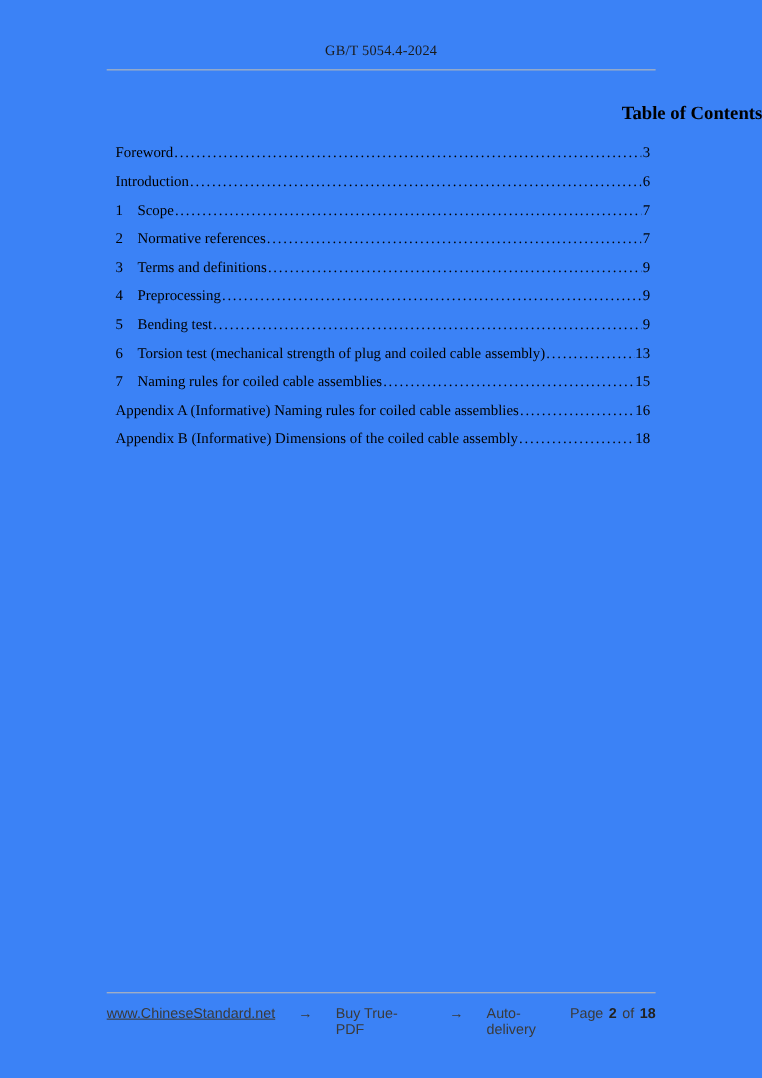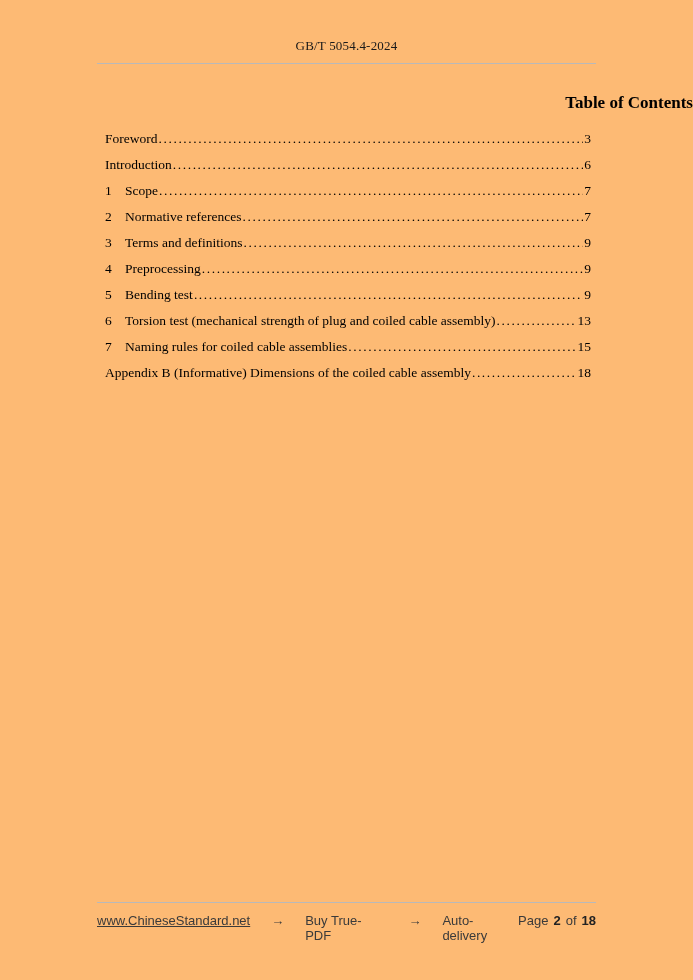--- a/index.html
+++ b/index.html
@@ -4,21 +4,21 @@
 <style>
   html, body {
     margin: 0;
     padding: 0;
     background: #ffffff;
   }
   .page {
     position: relative;
     width: 693px;
     height: 980px;
-    background: #fdba74;
+    background: #3b82f6;
     font-family: "Liberation Serif", serif;
     color: #000000;
     overflow: hidden;
   }
 
   
   .header {
     position: absolute;
     top: 38px;
     left: 97px;
@@ -196,20 +196,25 @@
       <span class="toc-page">13</span>
     </div>
 
     <div class="toc-row">
       <span class="toc-num">7</span>
       <span class="toc-label">Naming rules for coiled cable assemblies</span>
       <span class="toc-dots"></span>
       <span class="toc-page">15</span>
     </div>
 
+    <div class="toc-row">
+      <span class="toc-label">Appendix A (Informative) Naming rules for coiled cable assemblies</span>
+      <span class="toc-dots"></span>
+      <span class="toc-page">16</span>
+    </div>
 
     <div class="toc-row">
       <span class="toc-label">Appendix B (Informative) Dimensions of the coiled cable assembly</span>
       <span class="toc-dots"></span>
       <span class="toc-page">18</span>
     </div>
 
   </div>
 
   <div class="footer">

